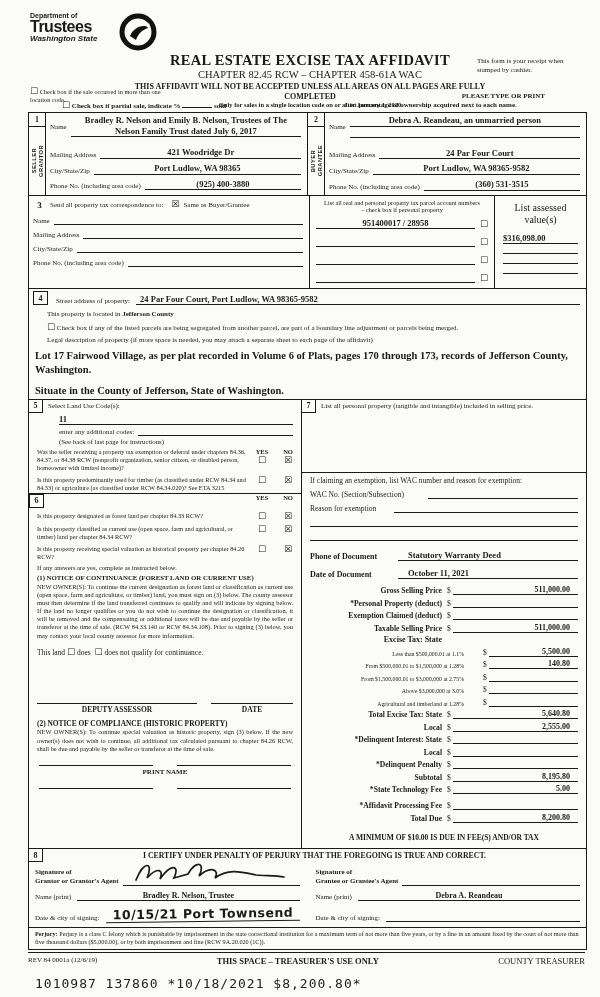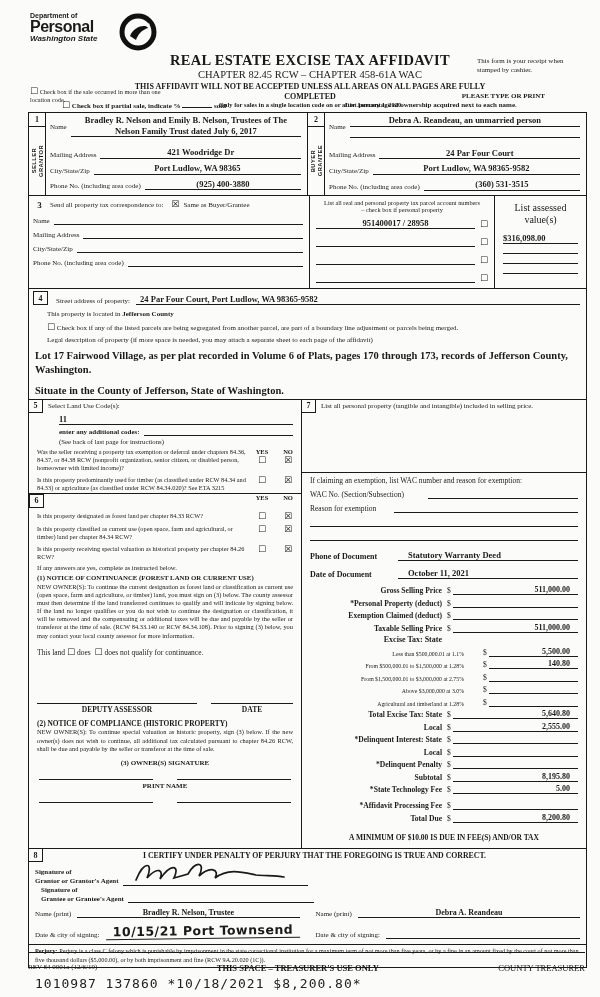--- a/index.html
+++ b/index.html
@@ -87,44 +87,44 @@
   .mlabel{flex:0 0 138px;text-align:right;font-weight:bold;font-size:7.6px;padding-right:3px;white-space:nowrap;}
   .mdollar{font-size:7.5px;padding:0 2px;}
   .mline{flex:1;border-bottom:1px solid #1a1a1a;text-align:right;font-weight:bold;font-size:8px;padding-right:8px;min-height:9px;}
   .mrow.tier .mlabel{font-weight:normal;font-size:5.8px;flex-basis:160px;}
   .mrow.tier .mdollar{margin-left:14px;}
   .minnote{font-size:7.5px;font-weight:bold;text-align:center;line-height:1.3;margin-top:10px;padding-bottom:6px;}
   
   .sec8{border-top:1.5px solid #1a1a1a;}
   .certify-row{display:flex;align-items:flex-start;}
   .certify{flex:1;text-align:center;font-size:7.8px;font-weight:bold;padding-top:2px;}
-  .sig-grid{display:flex;padding:0 6px;flex-direction:column;}
+  .sig-grid{display:flex;padding:0 6px;}
   .sig-half{width:50%;display:flex;align-items:flex-end;position:relative;}
   .sig-lbl{font-size:7px;line-height:1.25;font-weight:bold;flex:0 0 auto;padding-right:4px;}
   .sigimg{position:absolute;left:95px;top:-14px;}
   .prow{display:flex;align-items:flex-end;padding:0 6px;margin-top:5px;}
   .phalf{width:50%;display:flex;align-items:flex-end;}
   .plbl{font-size:7px;flex:0 0 auto;padding-right:6px;}
   .pval{font-weight:bold;font-size:8px;text-align:center;}
   .handwrite{font-family:"DejaVu Sans",sans-serif;font-weight:bold;font-size:12.5px;letter-spacing:0.5px;transform:rotate(-0.8deg);}
   .perjury{border-top:1.5px solid #1a1a1a;margin-top:5px;font-size:6.2px;line-height:1.35;padding:2px 6px 3px 6px;}
   
   .stamp{position:absolute;left:35px;top:976px;font-family:"DejaVu Sans Mono",monospace;font-size:13px;letter-spacing:1px;color:#222;}
-  .footer{position:absolute;left:28px;top:952px;width:557px;border-top:1.5px solid #1a1a1a;display:flex;justify-content:space-between;padding-top:10px;font-size:7px;gap:28px;}
+  .footer{position:absolute;left:28px;top:952px;width:557px;border-top:1.5px solid #1a1a1a;display:flex;justify-content:space-between;padding-top:3px;font-size:7px;gap:28px;}
   .footer .fcenter{font-size:8.5px;font-weight:bold;}
   .footer .fright{font-size:8.5px;}
 </style>
 </head>
 <body>
 
 <div class="page">
 
   <div class="logo">
     <div class="l1">Department of</div>
-    <div class="l2">Personal</div>
+    <div class="l2">Trustees</div>
     <div class="l3">Washington State</div>
     <div class="logo-mark">
       <svg width="40" height="40" viewBox="0 0 40 40">
         <circle cx="20" cy="20" r="16" fill="none" stroke="#111" stroke-width="5"></circle>
         <path d="M10 20 Q 20 6 32 12 L 24 20 Q 30 26 24 33 L 14 28 Z" fill="#fbfbf9"></path>
         <path d="M12 24 C 16 14, 28 12, 30 16 C 24 18, 20 22, 18 28 Z" fill="#111"></path>
       </svg>
     </div>
   </div>
 
@@ -307,21 +307,21 @@
 
       <div class="leftcol">
         <div class="sec5">
           <div class="sec-head">
             <span class="numbox">5</span>
             <span class="sec-head-label">Select Land Use Code(s):</span>
           </div>
           <div class="frow" style="padding:0 8px 0 30px;margin-top:1px;">
             <span class="ul flex1 fv" style="text-align:left;">11</span>
           </div>
-          <div class="frow" style="padding:0 8px 0 30px;margin-top:3px;font-weight:bold;">
+          <div class="frow" style="padding:0 8px 0 30px;margin-top:3px;">
             <span class="fl">enter any additional codes:</span>
             <span class="ul flex1"></span>
           </div>
           <div class="small-note" style="padding:2px 0 0 30px;font-size:6.8px;">(See back of last page for instructions)</div>
           <div class="q" style="margin-top:3px;">
             <span class="qt">Was the seller receiving a property tax exemption or deferral under chapters 84.36, 84.37, or 84.38 RCW (nonprofit organization, senior citizen, or disabled person, homeowner with limited income)?</span>
             <span class="ync"><span class="ynh" style="display:block;">YES</span><span class="cb">☐</span></span>
             <span class="ync"><span class="ynh" style="display:block;">NO</span><span class="cb">☒</span></span>
           </div>
           <div class="q">
@@ -371,21 +371,20 @@
           </div>
           <div class="dep-lbl">
             <span style="flex:0 0 160px;text-align:center;">DEPUTY ASSESSOR</span>
             <span style="flex:0 0 14px;"></span>
             <span class="flex1 ctr">DATE</span>
           </div>
           <div class="notice" style="margin-top:2px;">
             <div class="nt" style="font-size:7.4px;">(2) NOTICE OF COMPLIANCE (HISTORIC PROPERTY)</div>
             <div>NEW OWNER(S):  To continue special valuation as historic property, sign (3) below.  If the new owner(s) does not wish to continue, all additional tax calculated pursuant to chapter 84.26 RCW, shall be due and payable by the seller or transferor at the time of sale.</div>
           </div>
-          <div class="sig3">(3)  OWNER(S) SIGNATURE</div>
           <div class="pn-lines" style="margin-top:12px;">
             <span class="ul flex1"></span>
             <span class="ul flex1"></span>
           </div>
           <div class="sig3" style="padding-top:2px;">PRINT NAME</div>
           <div class="pn-lines" style="margin-top:12px;padding-bottom:8px;">
             <span class="ul flex1"></span>
             <span class="ul flex1"></span>
           </div>
         </div>

